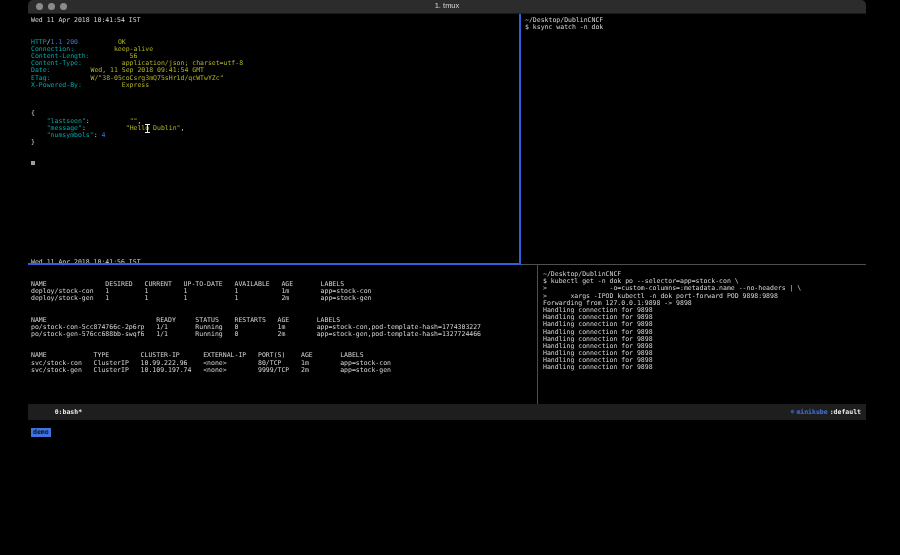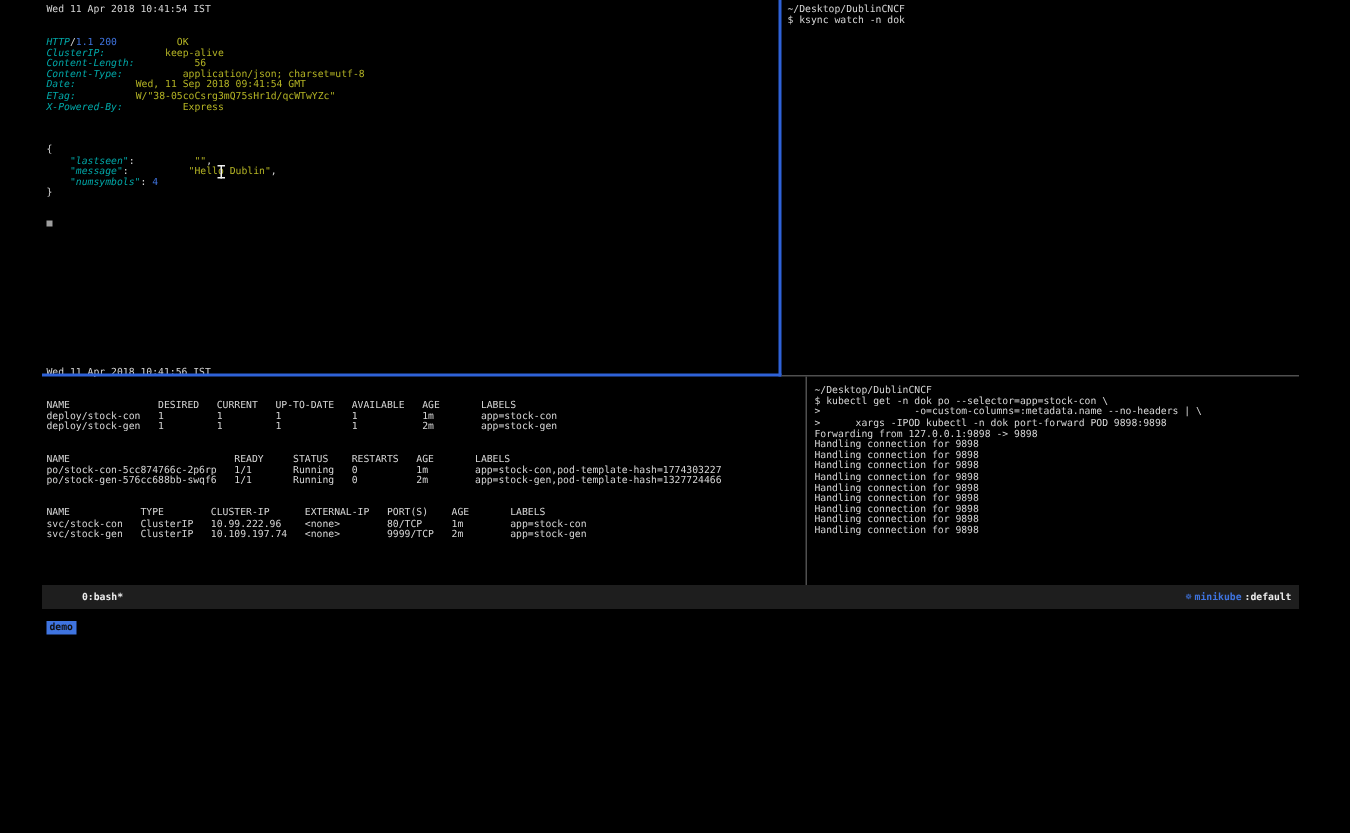--- a/index.html
+++ b/index.html
@@ -15,21 +15,21 @@
           font-family:"Liberation Sans",sans-serif;font-size:7.5px;color:#d6d6d6;}
   
   .content{position:relative;height:390px;background:#000;overflow:hidden;}
   .pane{position:absolute;overflow:hidden;}
   .pane-tl{left:0;top:0;width:491px;height:249px;padding:3px 0 0 3px;}
   .pane-tr{left:493px;top:0;right:0;height:249px;padding:3px 0 0 4px;}
   .pane-bl{left:0;top:239px;width:509px;bottom:0;padding:6px 0 0 3px;}
   .pane-br{left:511px;top:251px;right:0;bottom:0;padding:6px 0 0 4px;}
   .tline{white-space:pre;height:7.2px;line-height:7.2px;font-size:6.5px;color:#d6d6d6;}
   .fg-w{color:#d6d6d6;}
-  .fg-c{color:#00a8a8;font-style:italic;}
+  .fg-c{color:#00a8a8;}
   .fg-y{color:#b3b324;margin-left:36px;}
   .fg-b{color:#3f74e0;}
   
   .vb-top{position:absolute;left:491px;top:0;width:2px;height:251px;background:#2f62d8;}
   .hb-left{position:absolute;left:0;top:249px;width:493px;height:2px;background:#2f62d8;}
   .hb-right{position:absolute;left:493px;top:250px;right:0;height:1px;background:#4f4f4f;}
   .vb-bottom{position:absolute;left:509px;top:251px;width:1px;bottom:0;background:#4f4f4f;}
   
   .block-cursor{position:absolute;left:3px;top:147px;width:4px;height:4px;background:#9e9e9e;}
   .ibeam{position:absolute;left:117px;top:110px;width:5px;height:9px;}
@@ -47,28 +47,36 @@
   .kube-icon{color:#3f74e0;font-family:"DejaVu Sans Mono","DejaVu Sans",monospace;}
   .kube-ctx{color:#3f74e0;text-align:right;}
   .kube-ns{color:#ececec;}
 </style>
 </head>
 <body>
 
 <div class="screen">
   <div class="window">
 
+    <div class="titlebar">
+      <div class="lights">
+        <div class="light"></div>
+        <div class="light"></div>
+        <div class="light"></div>
+      </div>
+      <div class="wtitle">1. tmux</div>
+    </div>
 
     <div class="content">
       <div class="pane pane-tl">
           <div class="tline"><span class="fg-w">Wed 11 Apr 2018 10:41:54 IST</span></div>
           <div class="tline">&nbsp;</div>
           <div class="tline">&nbsp;</div>
           <div class="tline"><span class="fg-c">HTTP</span><span class="fg-w">/</span><span class="fg-b">1.1 200</span><span class="fg-w"> </span><span class="fg-y">OK</span></div>
-          <div class="tline"><span class="fg-c">ClusterIP:</span><span class="fg-y"> keep-alive</span></div>
+          <div class="tline"><span class="fg-c">Connection:</span><span class="fg-y"> keep-alive</span></div>
           <div class="tline"><span class="fg-c">Content-Length:</span><span class="fg-y"> 56</span></div>
           <div class="tline"><span class="fg-c">Content-Type:</span><span class="fg-y"> application/json; charset=utf-8</span></div>
           <div class="tline"><span class="fg-c">Date:</span><span class="fg-y"> Wed, 11 Sep 2018 09:41:54 GMT</span></div>
           <div class="tline"><span class="fg-c">ETag:</span><span class="fg-y"> W/"38-05coCsrg3mQ75sHr1d/qcWTwYZc"</span></div>
           <div class="tline"><span class="fg-c">X-Powered-By:</span><span class="fg-y"> Express</span></div>
           <div class="tline">&nbsp;</div>
           <div class="tline">&nbsp;</div>
           <div class="tline">&nbsp;</div>
           <div class="tline"><span class="fg-w">{</span></div>
           <div class="tline"><span class="fg-w">    </span><span class="fg-c">"lastseen"</span><span class="fg-w">: </span><span class="fg-y">""</span><span class="fg-w">,</span></div>

